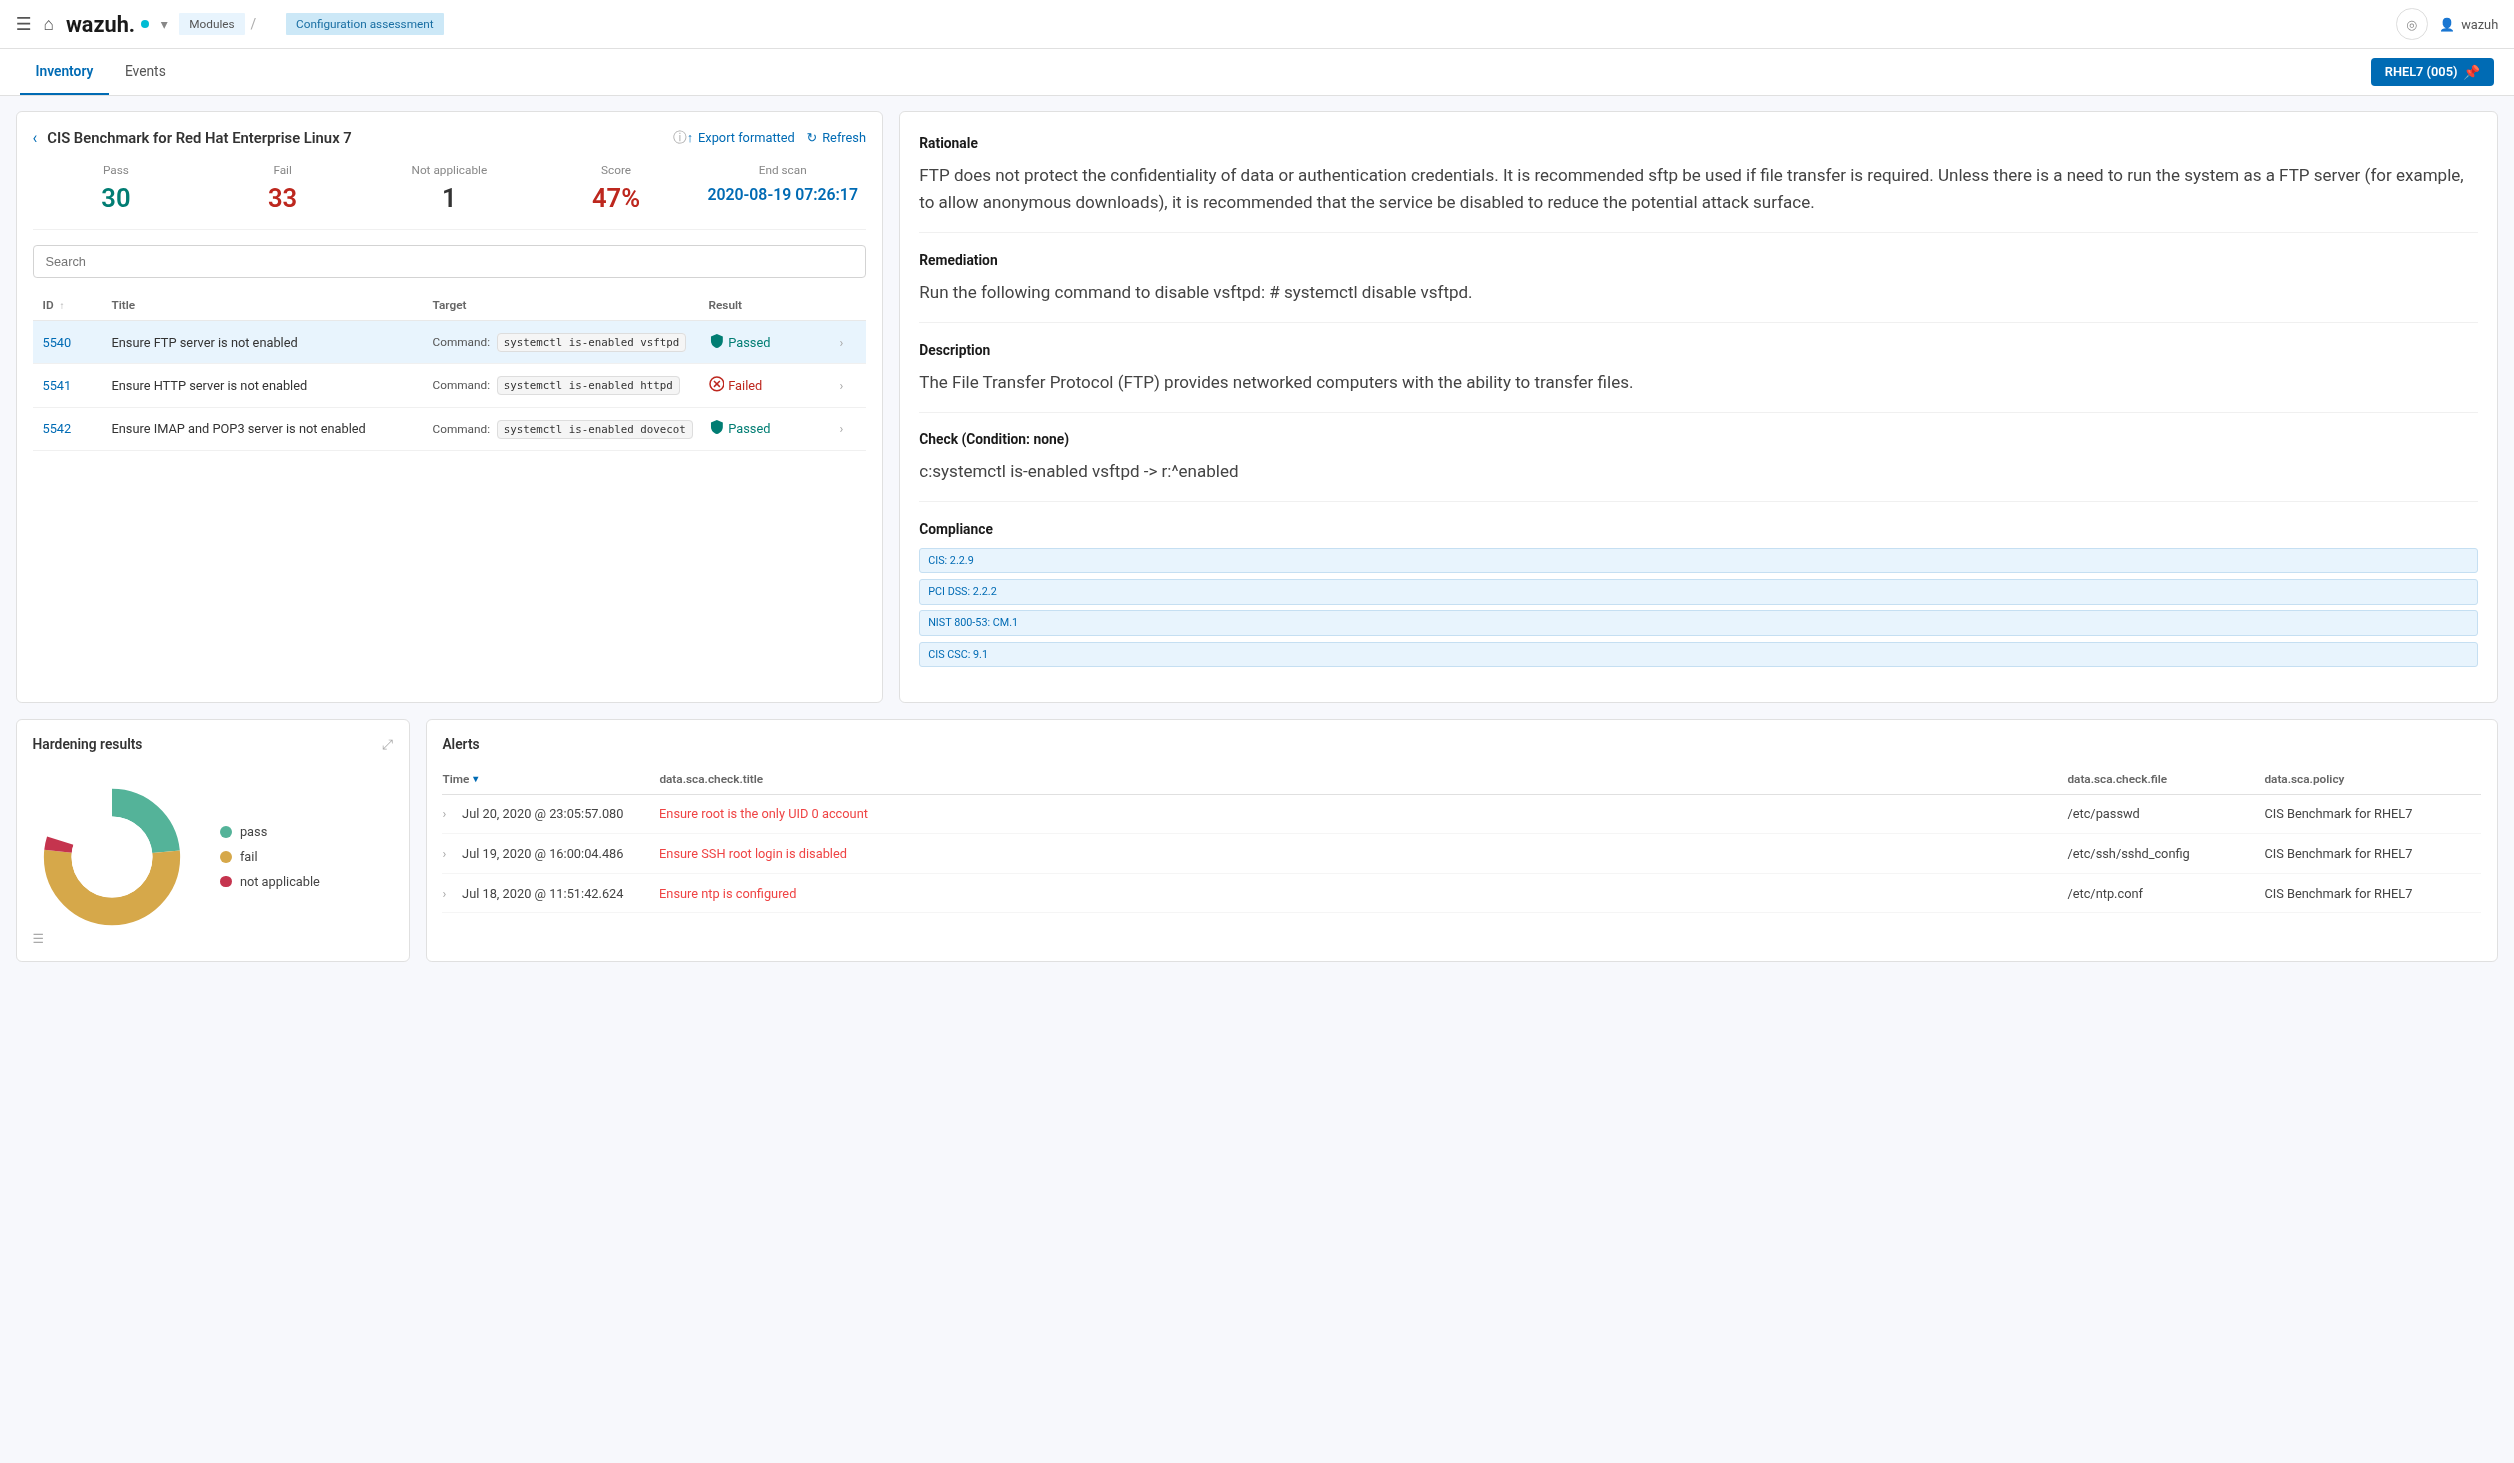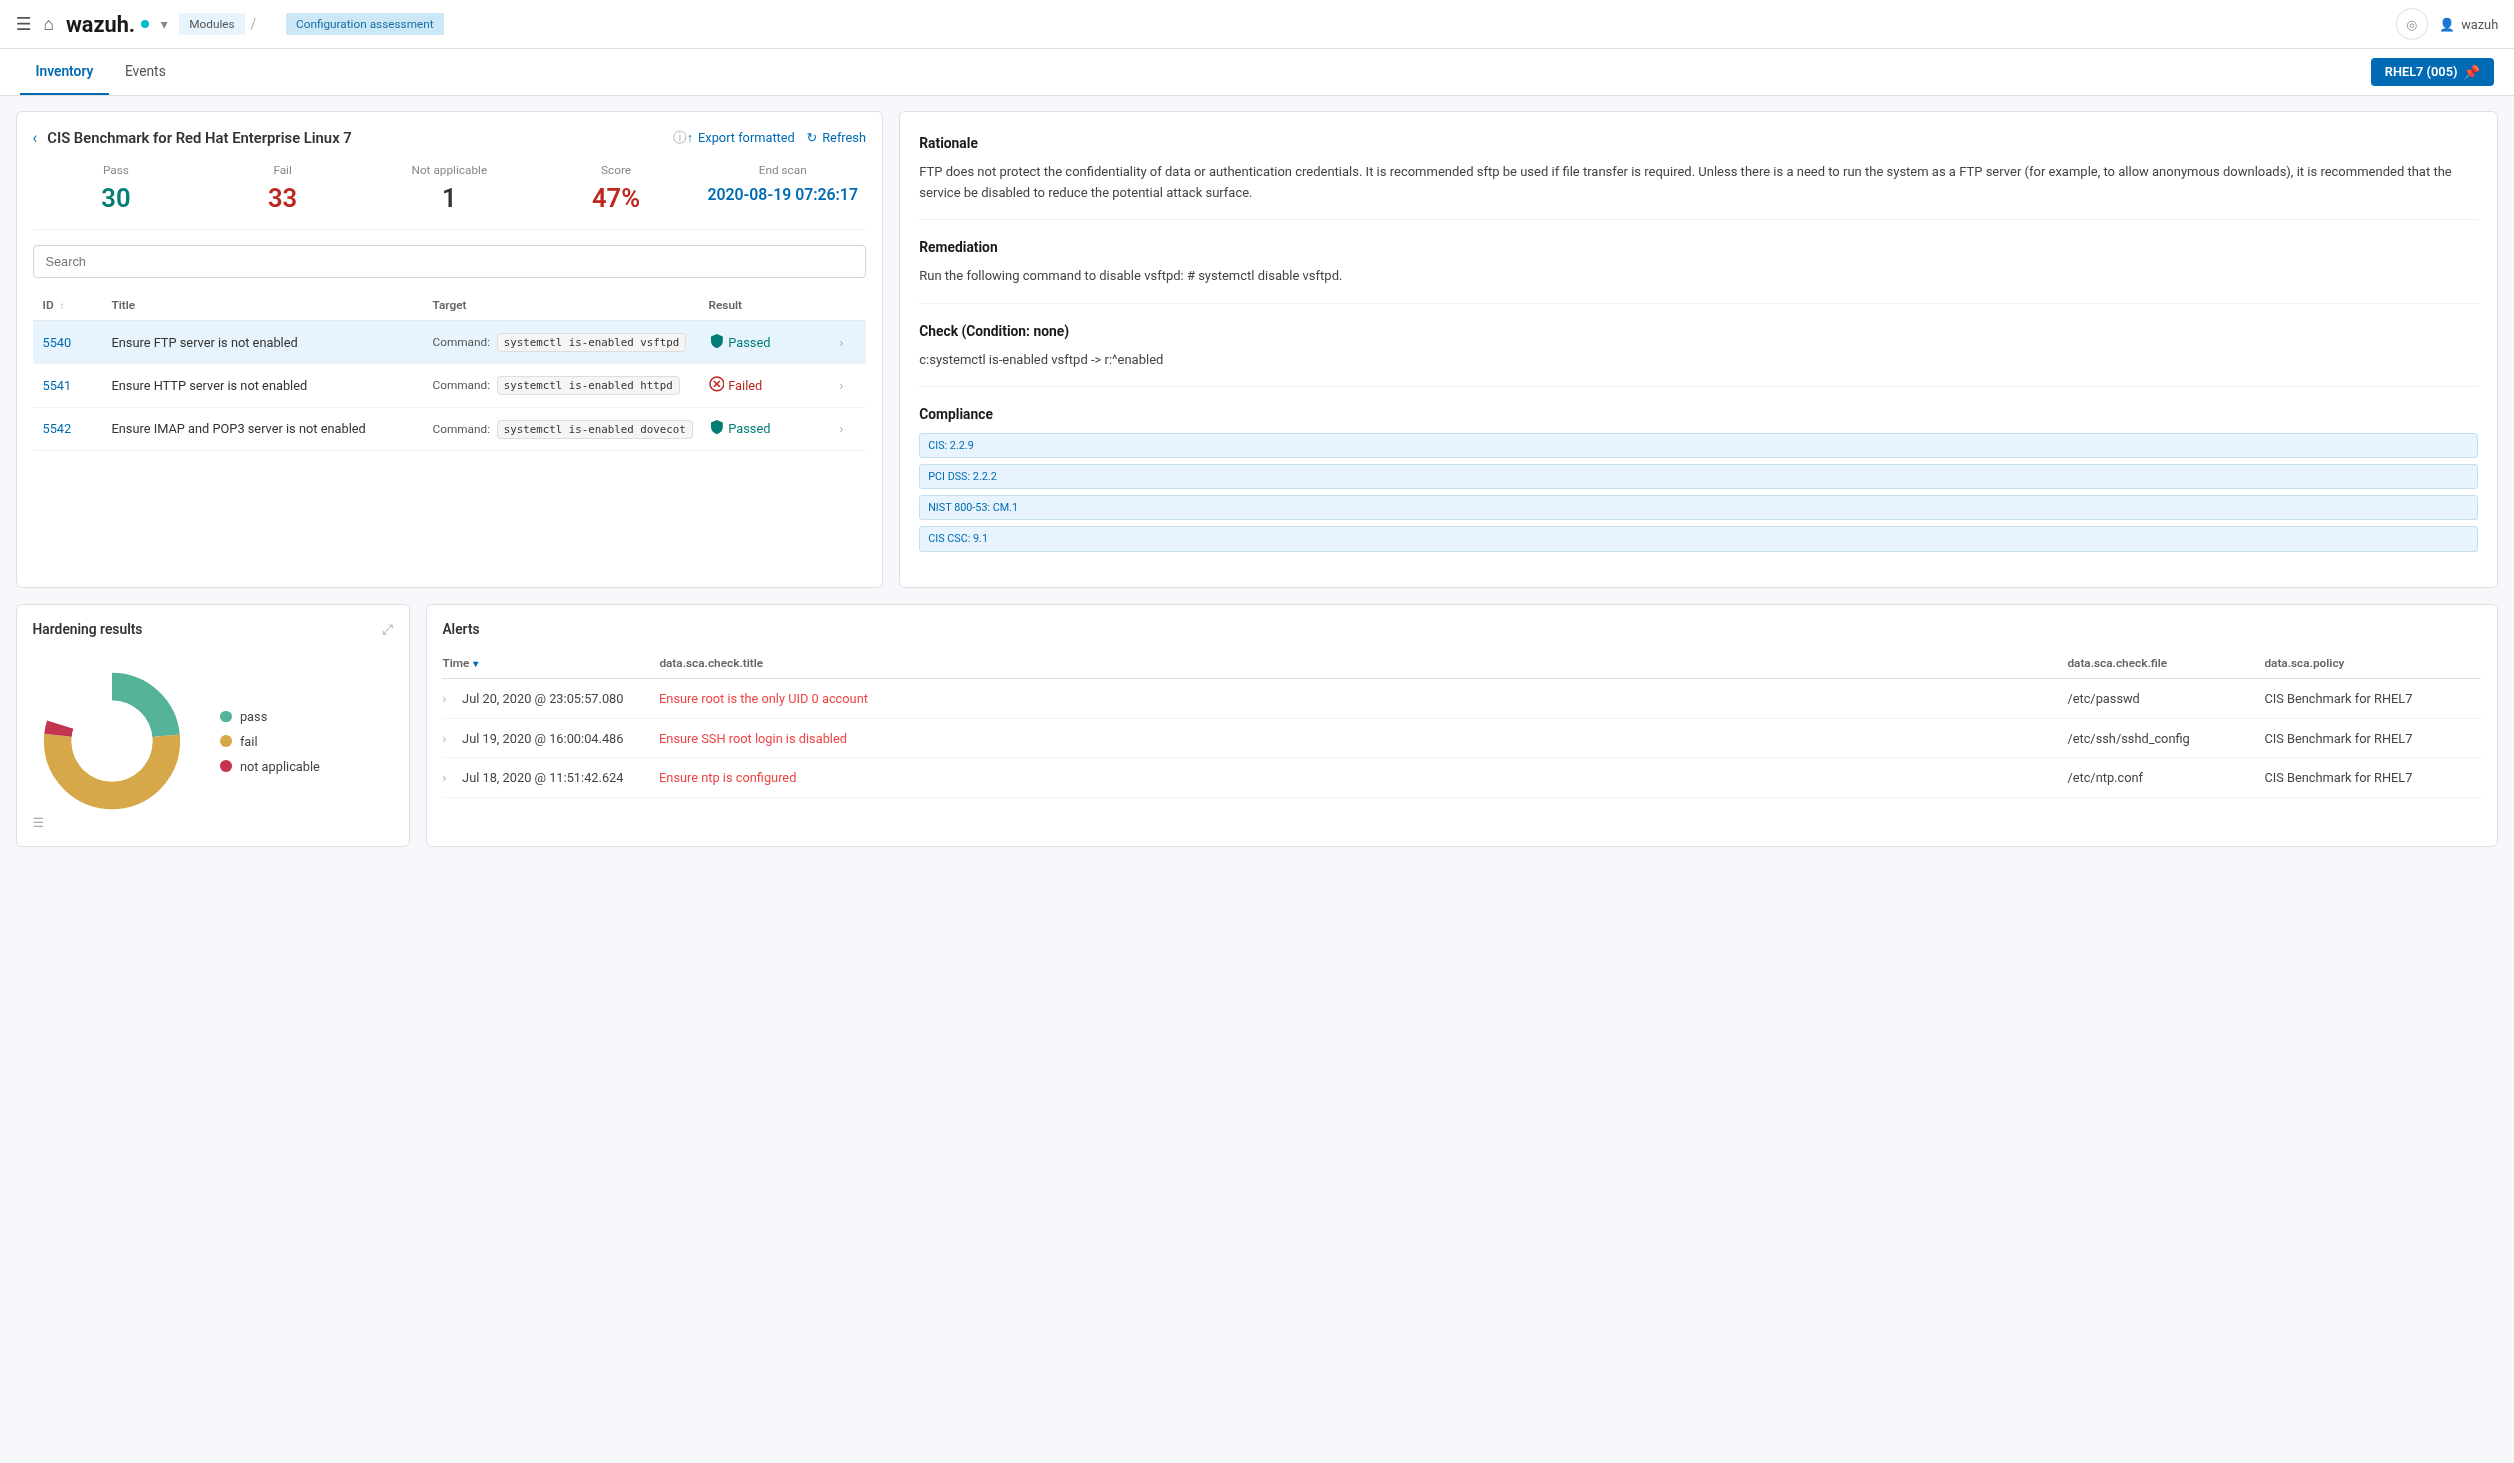--- a/index.html
+++ b/index.html
@@ -126,21 +126,21 @@
       padding: 2px 5.9px; font-family: monospace; font-size: 10.8px; color: #333;
     }
 
     .result-pass { color: #017d73; display: flex; align-items: center; gap: 3.9px; }
     .result-fail { color: #bd271e; display: flex; align-items: center; gap: 3.9px; }
 
     
     .detail-section { margin-bottom: 15.8px; padding-bottom: 15.8px; border-bottom: 1px solid #f0f0f0; }
     .detail-section:last-child { border-bottom: none; margin-bottom: 0; }
     .detail-heading { font-weight: 700; font-size: 13.8px; color: #1a1a1a; margin-bottom: 7.9px; }
-    .detail-text { font-size: 13px; color: #444; line-height: 1.6; }
+    .detail-text { font-size: 17px; color: #444; line-height: 1.6; }
     .compliance-tags { display: flex; gap: 5.9px; flex-wrap: wrap; margin-top: 5.9px; flex-direction: column; }
     .comp-tag {
       background: #e8f4fd; color: #006bb4; padding: 3px 7.9px;
       border-radius: 3px; font-size: 10.8px; border: 1px solid #c5dff2;
     }
 
     
     .bottom-panel {
       display: flex; gap: 15.8px;
     }
@@ -332,20 +332,24 @@
     <div class="detail-panel">
       <div class="detail-section">
         <div class="detail-heading">Rationale</div>
         <div class="detail-text">FTP does not protect the confidentiality of data or authentication credentials. It is recommended sftp be used if file transfer is required. Unless there is a need to run the system as a FTP server (for example, to allow anonymous downloads), it is recommended that the service be disabled to reduce the potential attack surface.</div>
       </div>
       <div class="detail-section">
         <div class="detail-heading">Remediation</div>
         <div class="detail-text">Run the following command to disable vsftpd: # systemctl disable vsftpd.</div>
       </div>
       <div class="detail-section">
+        <div class="detail-heading">Description</div>
+        <div class="detail-text">The File Transfer Protocol (FTP) provides networked computers with the ability to transfer files.</div>
+      </div>
+      <div class="detail-section">
         <div class="detail-heading">Check (Condition: none)</div>
         <div class="detail-text">c:systemctl is-enabled vsftpd -&gt; r:^enabled</div>
       </div>
       <div class="detail-section">
         <div class="detail-heading">Compliance</div>
         <div class="compliance-tags" id="compliance-tags">
             <span class="comp-tag">CIS: 2.2.9</span>
             <span class="comp-tag">PCI DSS: 2.2.2</span>
             <span class="comp-tag">NIST 800-53: CM.1</span>
             <span class="comp-tag">CIS CSC: 9.1</span>

